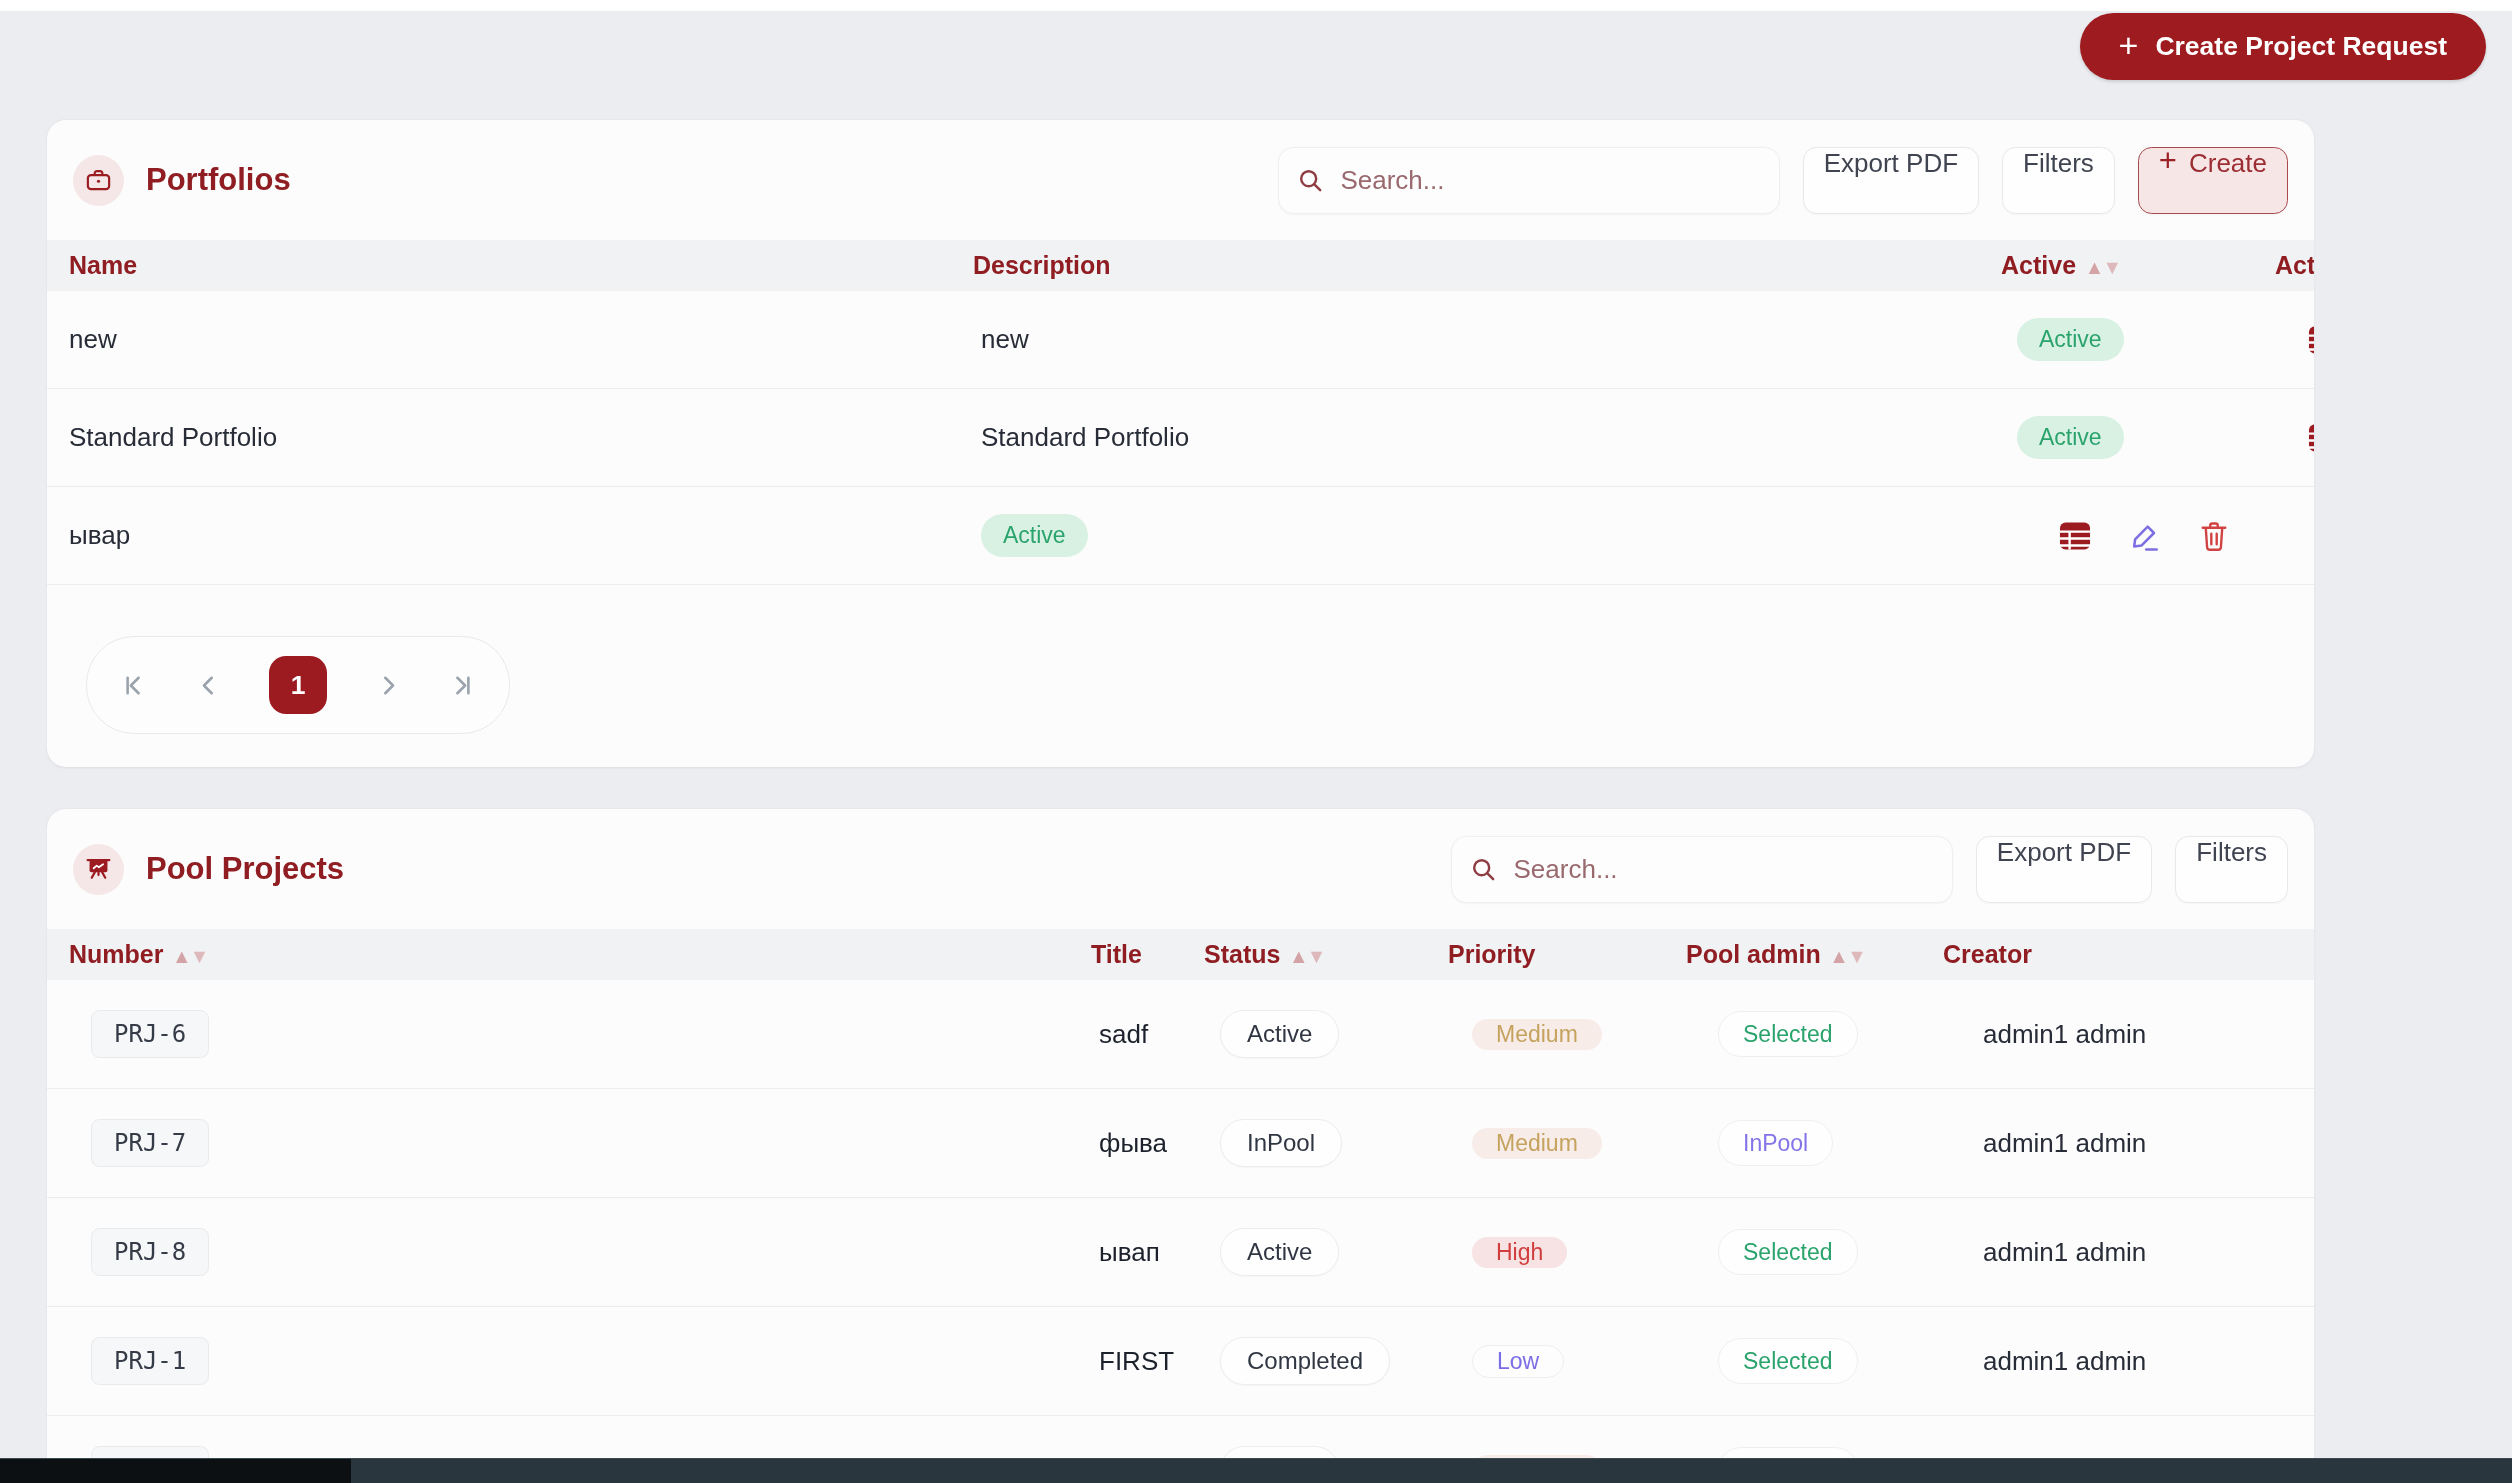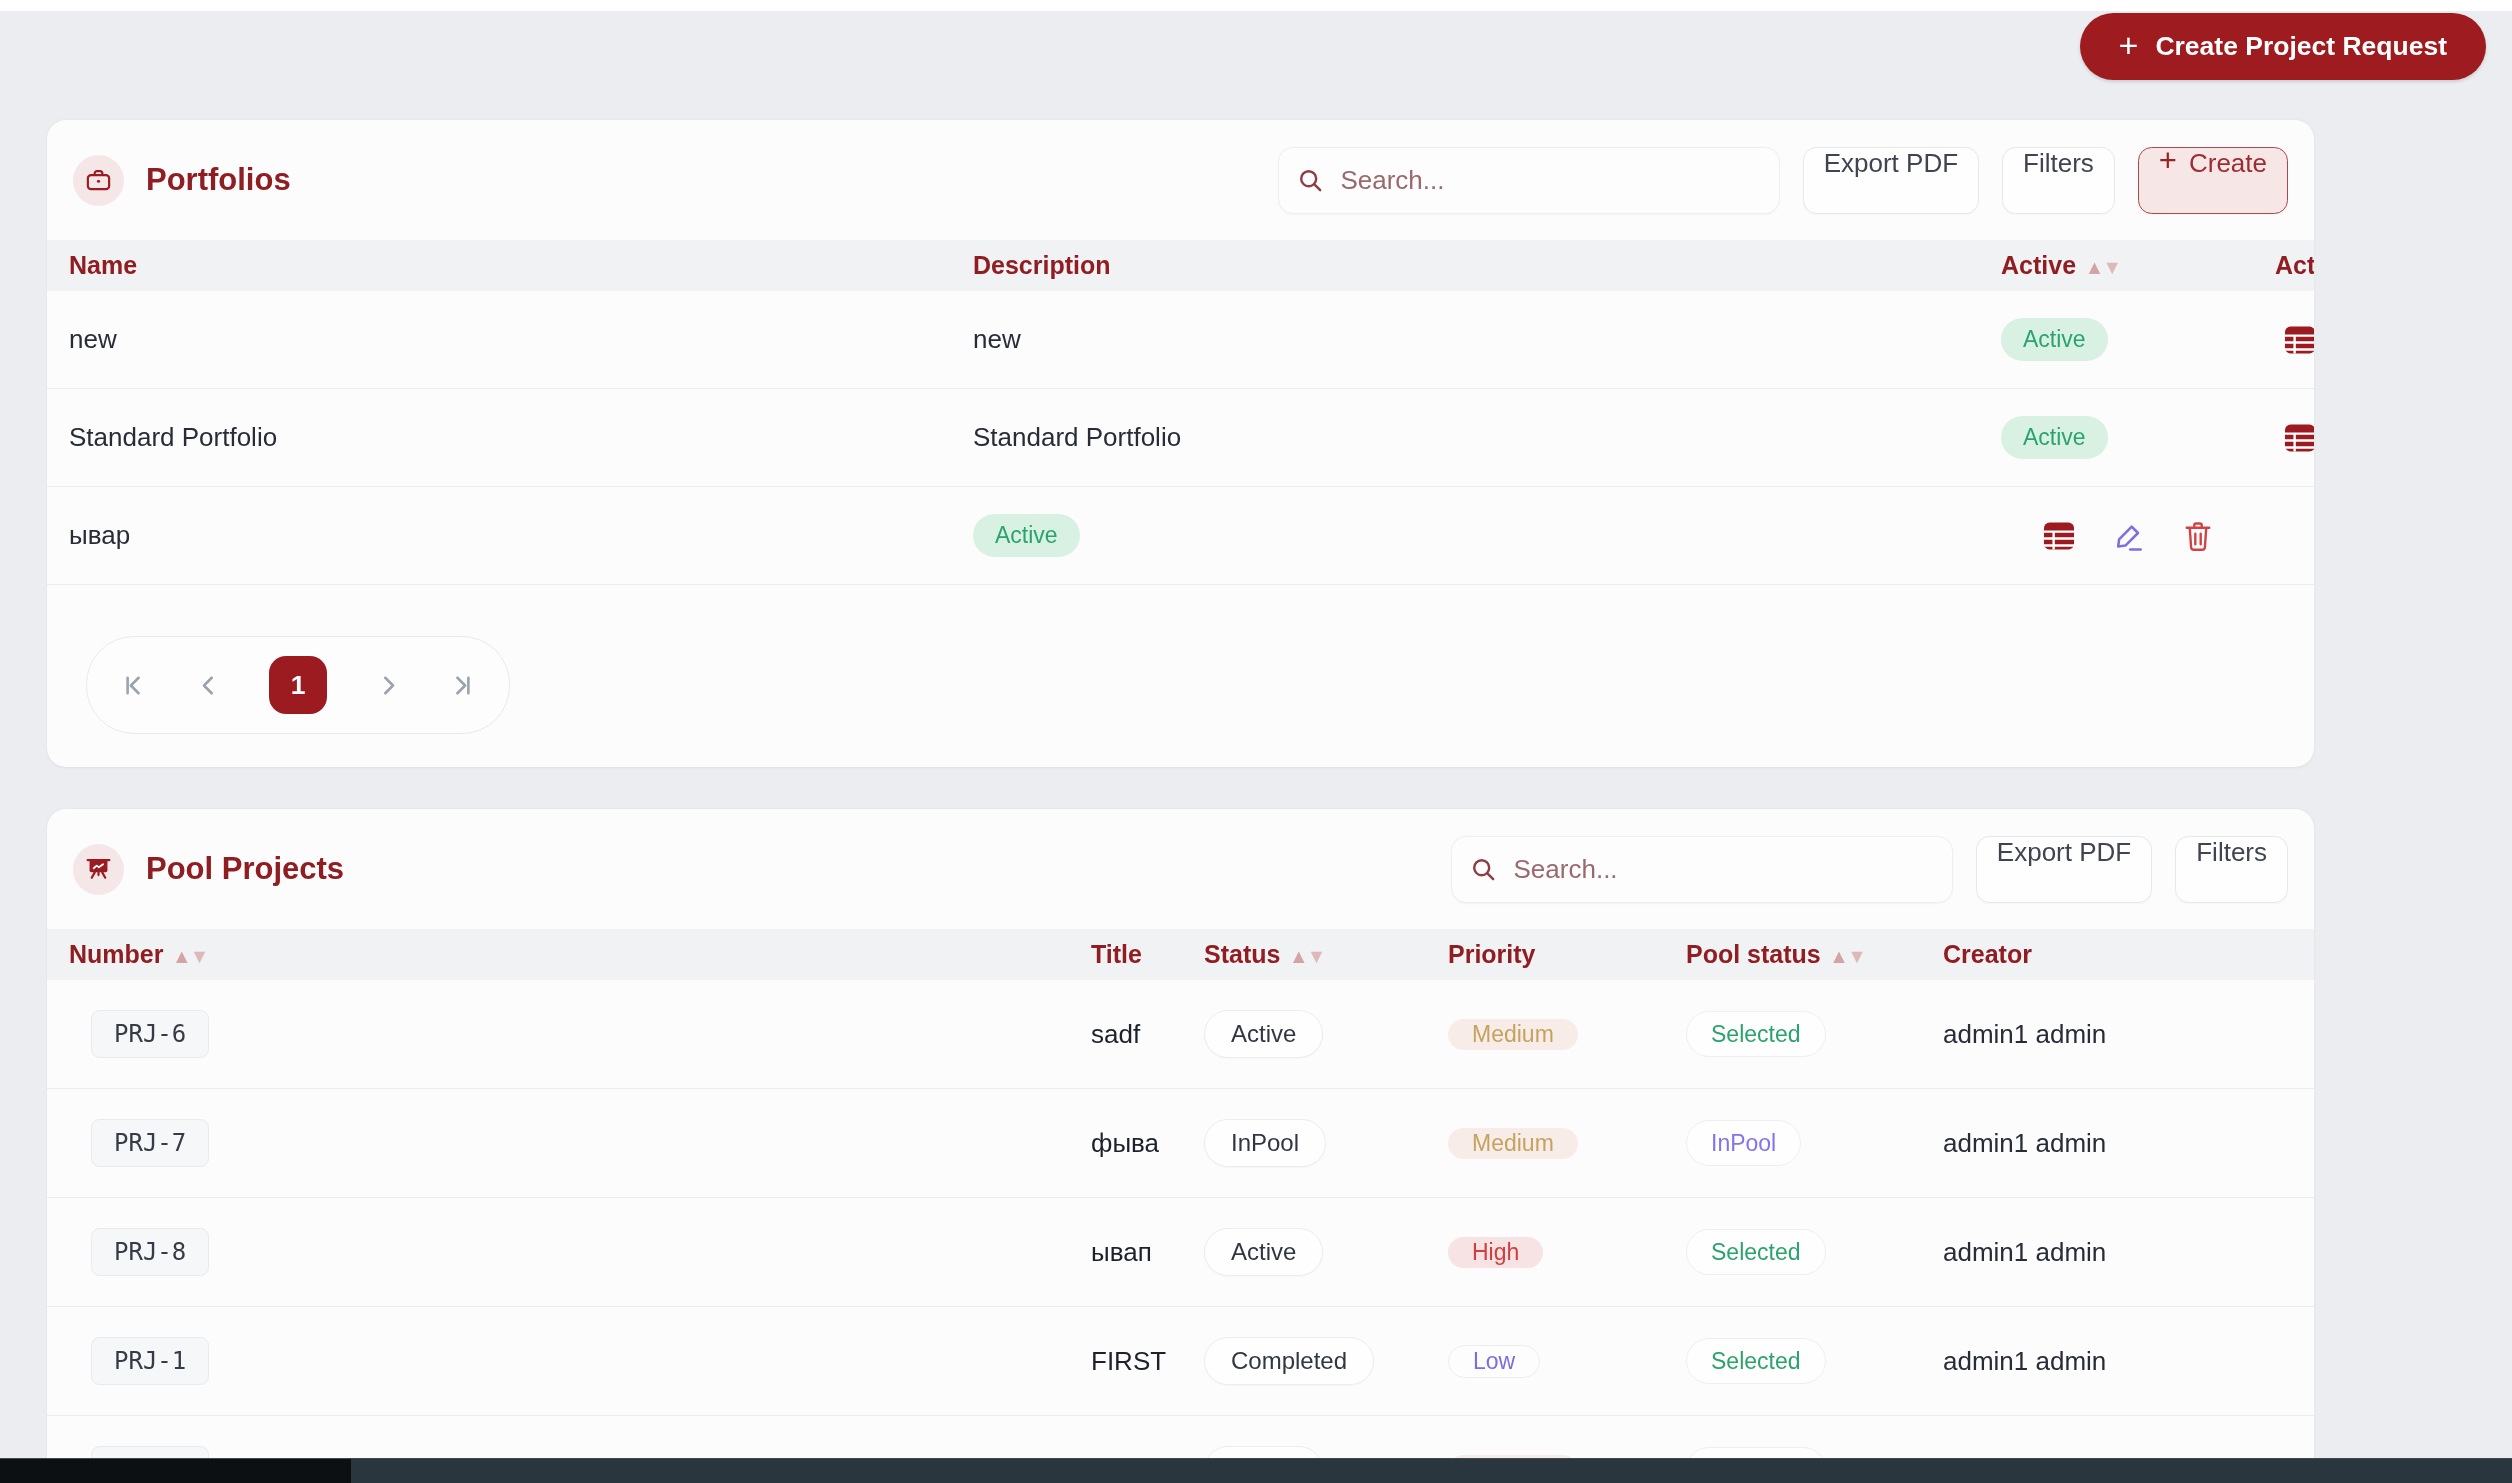--- a/index.html
+++ b/index.html
@@ -46,21 +46,21 @@
     font-family:"Liberation Sans",sans-serif;box-shadow:0 0.9px 1.7px rgba(0,0,0,.03);
   }
   .btn-create{background:#f7e6e6;border:1.7px solid #a8494f;color:#9b2d33;}
   .btn-create .plus{font-size:31px;font-weight:400;color:#9b2328;line-height:1;margin-top:-2.6px;}
   
   .table-head{display:grid;height:51px;background:#f1f2f4;align-items:center;
     font-size:25px;font-weight:700;color:#8f1d22;}
   .p-grid{grid-template-columns:926px 1028px 241px 1fr;}
   .q-grid{grid-template-columns:1044px 113px 244px 238px 257px 308px 1fr;}
   .cell-first{padding-left:22px;}
-  .row{display:grid;align-items:center;border-bottom:0.9px solid #ebecee;font-size:26px;color:#272c37;}
+  .row{display:grid;align-items:center;border-bottom:0.9px solid #ebecee;font-size:26px;color:#272c37;gap:8px;}
   .p-row{height:97px;}
   .q-row{height:108px;}
   .sort{display:inline-flex;margin-left:8.6px;letter-spacing:-1.7px;}
   .sort .up{color:#d4a3a6;font-size:19.7px;}
   .sort .down{color:#ddb9bc;font-size:19.7px;}
   .actions-cell{display:flex;align-items:center;}
   .p-actions{padding-left:39px;gap:33px;}
   .q-actions{padding-left:68px;gap:31px;}
   .icon-btn{background:none;border:none;padding:0;cursor:pointer;display:flex;align-items:center;}
   
@@ -291,21 +291,21 @@
     </div>
     <div>Title</div>
     <div>
       <span>Status</span><span class="sort">
           <span class="up">▲</span>
           <span class="down">▼</span>
         </span>
     </div>
     <div>Priority</div>
     <div>
-      <span>Pool status</span><span class="sort">
+      <span>Pool admin</span><span class="sort">
           <span class="up">▲</span>
           <span class="down">▼</span>
         </span>
     </div>
     <div>Creator</div>
     <div style="padding-left:72px;">Actions</div>
   </div>
 
   <div class="row q-grid q-row">
     <div><span class="badge-num">PRJ-6</span></div>

